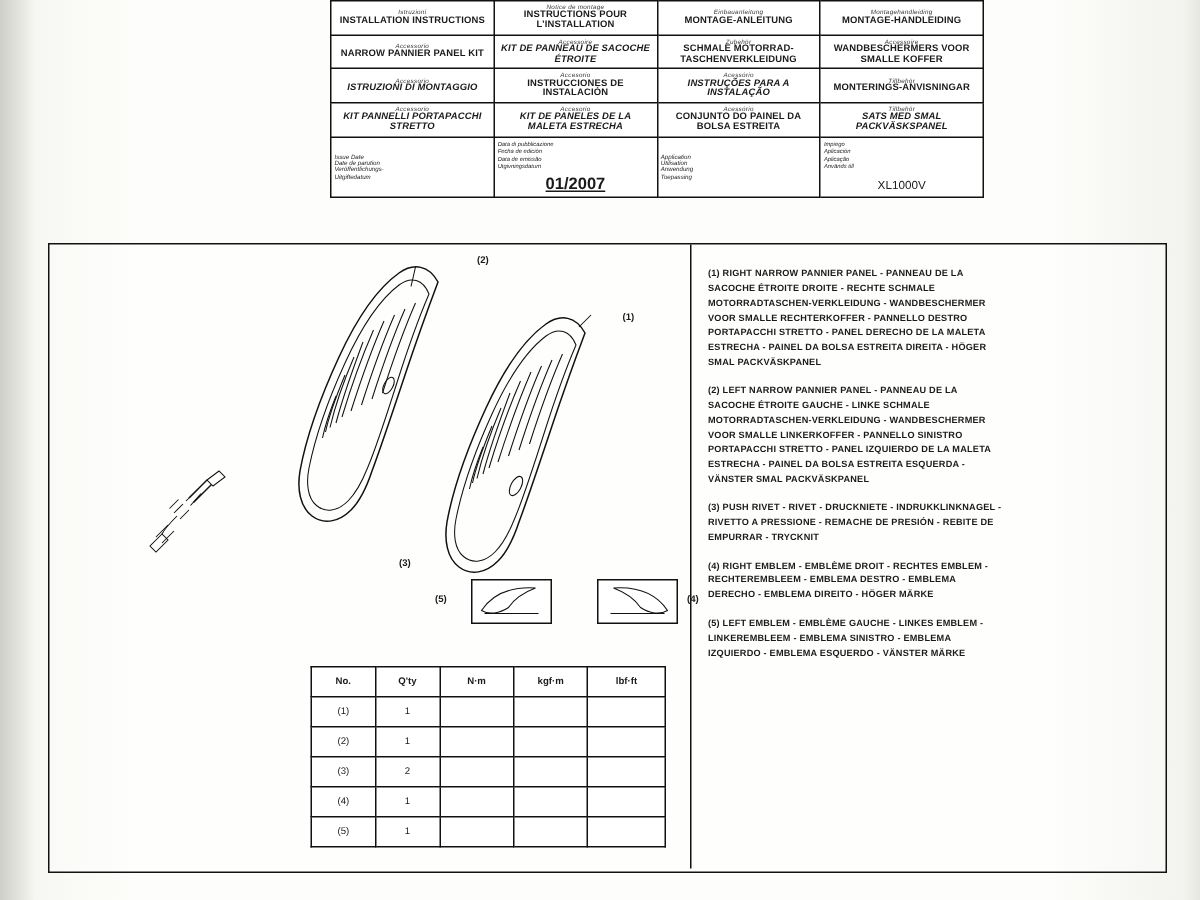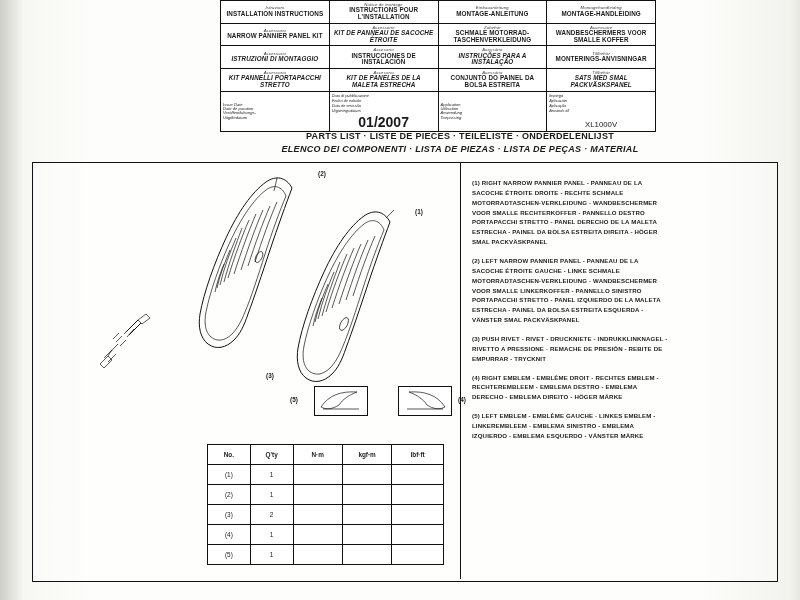--- a/index.html
+++ b/index.html
@@ -80,22 +80,23 @@
 
   .metaRow td { padding: 1px 2px; }
   .metaLeft {
     text-align: left !important;
     font-size: 4.1px;
     line-height: 1.35;
     font-style: italic;
     color: #222;
   }
   .metaDate {
-    font-size: 14px;
+    font-size: 11px;
     font-weight: bold;
+    text-decoration: underline;
   }
   .metaModel {
     font-size: 7.8px;
     font-weight: normal;
   }
   .metaSmall {
     text-align: left !important;
     font-size: 4.1px;
     line-height: 1.35;
     font-style: italic;
@@ -298,24 +299,20 @@
           <span class="metaSmall" style="white-space:pre-line;display:block;font-size:3.9px">Impiego
 Aplicación
 Aplicação
 Används till</span>
           <span class="metaModel">XL1000V</span>
         </td>
       </tr>
     </tbody>
       </table>
 
-    <div class="partsHeading">
-      <div class="l1">PARTS LIST  ·  LISTE DE PIECES  ·  TEILELISTE  ·  ONDERDELENLIJST</div>
-      <div class="l2">ELENCO DEI COMPONENTI  ·  LISTA DE PIEZAS  ·  LISTA DE PEÇAS  ·  MATERIAL</div>
-    </div>
 
     <div class="frame"></div>
     <div class="frameDivider"></div>
 
     <div class="drawings">
       <svg width="424" height="300" viewBox="0 0 424 300">
 
         <g>
           <path class="ln" d="M258 24 C252 40 244 62 236 86 C228 110 220 134 214 150
                                C210 162 206 170 200 176 C192 184 182 186 174 180

